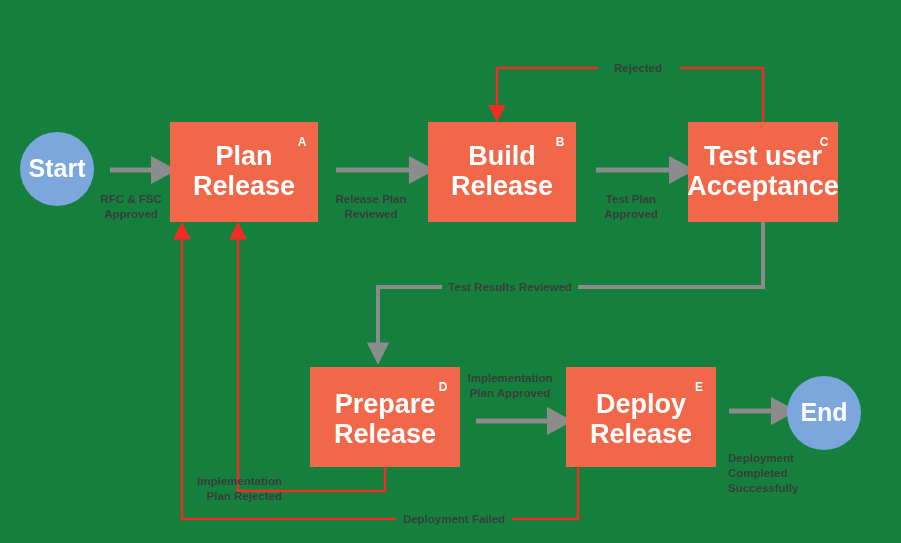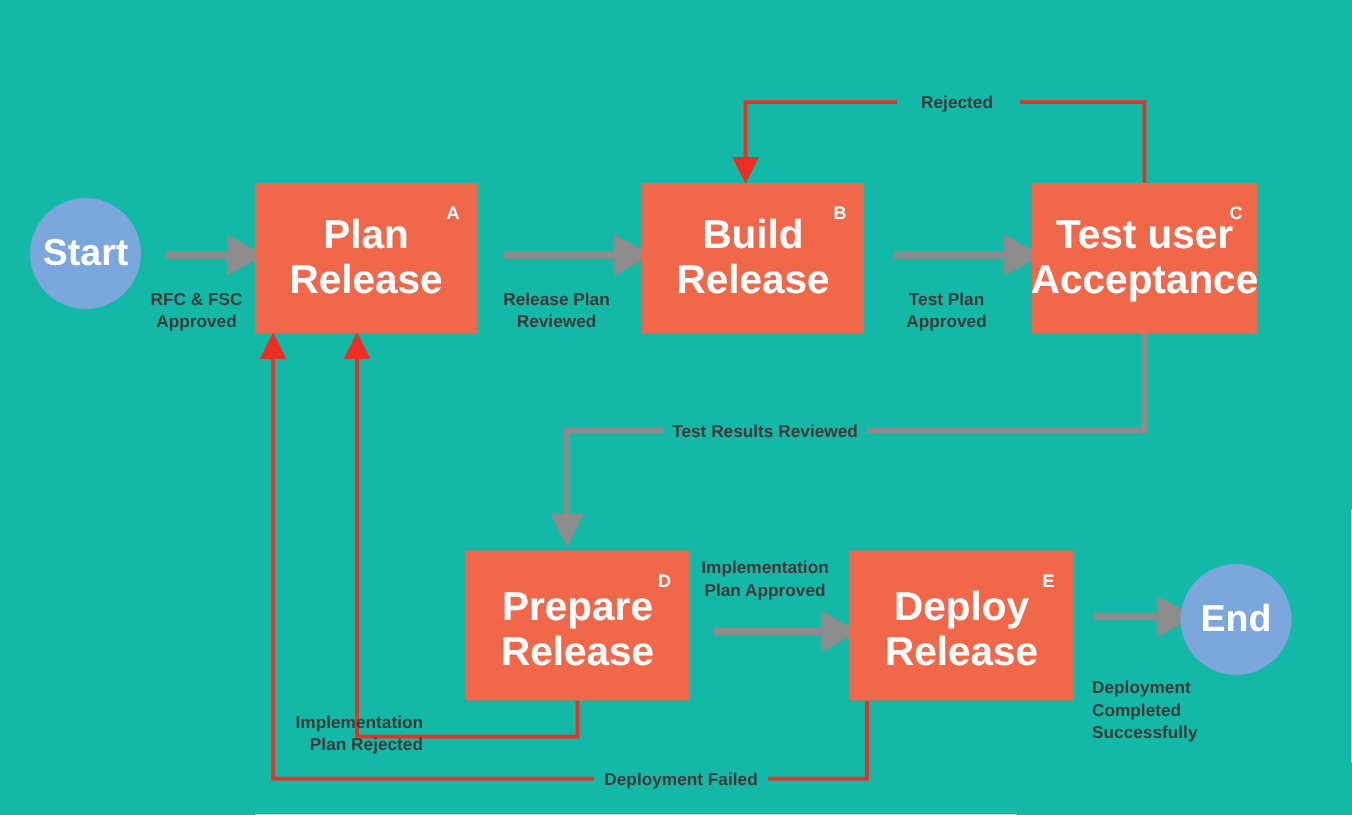--- a/index.html
+++ b/index.html
@@ -10,21 +10,21 @@
   body {
     width: 901px;
     height: 543px;
     font-family: "Liberation Sans", sans-serif;
     overflow: hidden;
   }
   #diagram-root {
     position: relative;
     width: 901px;
     height: 543px;
-    background: #14b8a6;
+    background: #15803d;
     text-align: center;
   }
   svg.flow {
     position: absolute;
     top: 0;
     left: 0;
     width: 901px;
     height: 543px;
   }
   .node-box {

